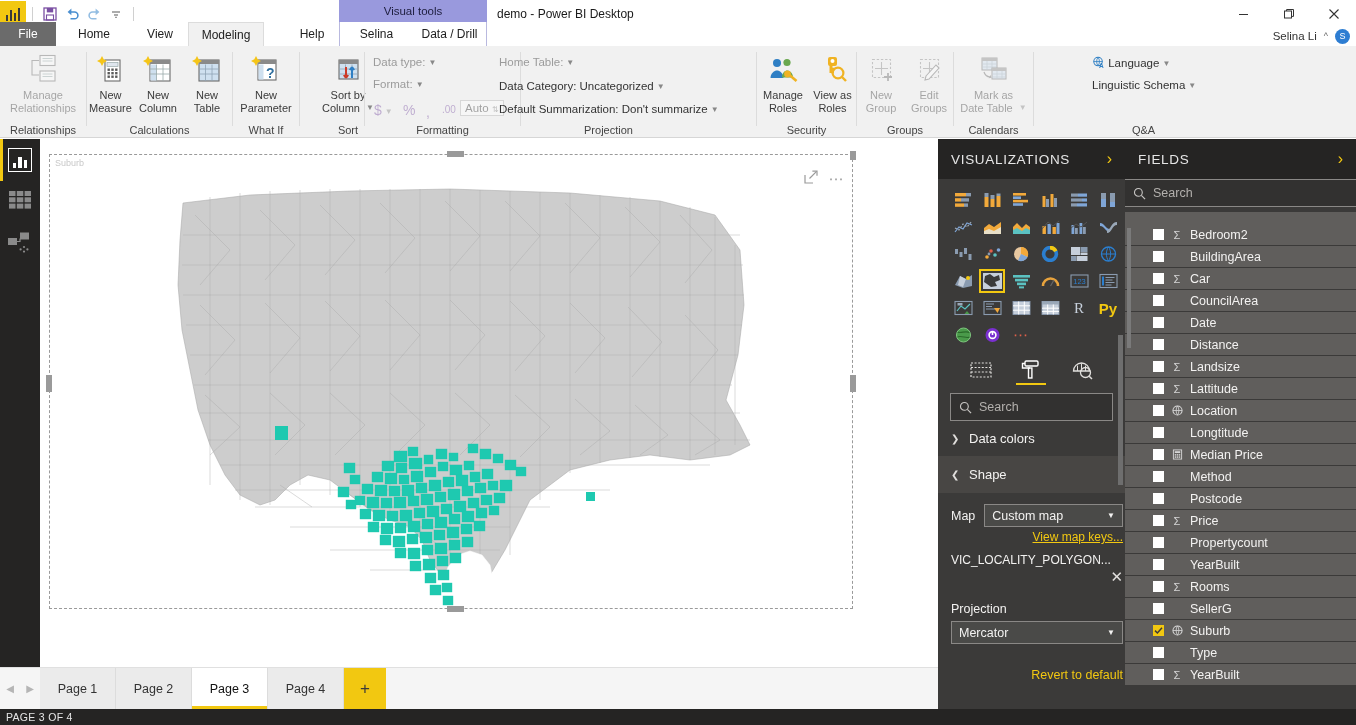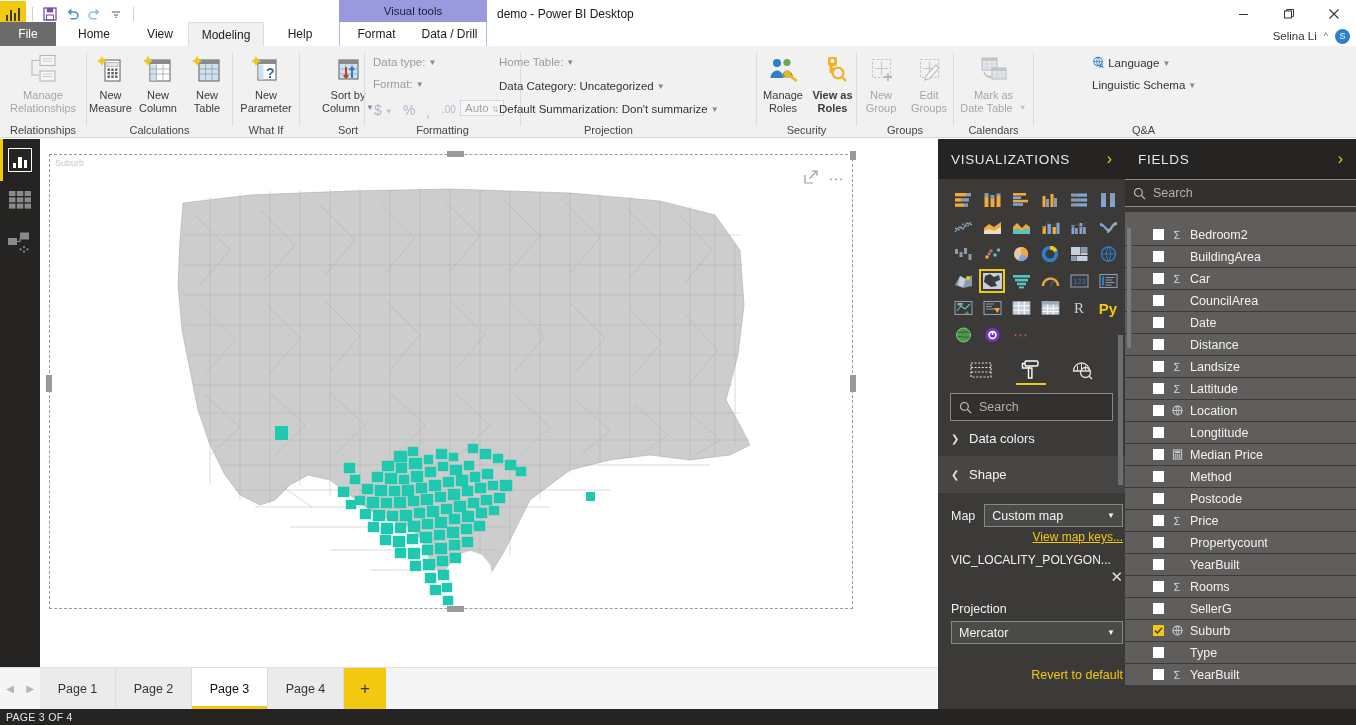--- a/index.html
+++ b/index.html
@@ -193,23 +193,23 @@
       <span style="color:#666;font-size:9px;">^</span>
       <span class="avatar-sm">S</span>
     </div>
   </div>
 
   <div class="ribtabs">
     <div class="filetab">File</div>
     <div class="rt" style="left:56px;width:76px;">Home</div>
     <div class="rt" style="left:132px;width:56px;">View</div>
     <div class="rt active" style="left:188px;width:76px;">Modeling</div>
-    <div class="rt" style="left:252px;width:96px;">Help</div>
+    <div class="rt" style="left:264px;width:96px;">Help</div>
     <div class="vt-group">
-      <div class="rt">Format</div>
+      <div class="rt">Selina</div>
       <div class="rt">Data / Drill</div>
     </div>
   </div>
 
   <div class="ribbon">
 
     <div class="rgroup" style="left:0;width:86px;">
       <div class="ritem dim">
         <span class="ricon">
           <svg width="34" height="30" viewBox="0 0 34 30">
@@ -350,21 +350,21 @@
               <circle cx="11" cy="9" r="4" fill="#2f7fc4"></circle>
               <circle cx="21" cy="8.5" r="3.6" fill="#6aa84f"></circle>
               <path d="M4.5 24c0-5 4-7.5 6.5-7.5s6.5 2.5 6.5 7.5z" fill="#2f7fc4"></path>
               <path d="M16 22.5c.4-4 3.3-6 5-6 2.5 0 6 2.3 6 7h-11z" fill="#6aa84f"></path>
               <circle cx="21.5" cy="20" r="3.4" fill="#f0b323"></circle>
               <path d="M23.5 21 l7 6" stroke="#f0b323" stroke-width="2.6"></path>
             </svg>
         </span>
         <span class="ilbl">Manage<br>Roles</span>
       </div>
-      <div class="ritem" style="left:52px;width:47px;font-weight:bold;">
+      <div class="ritem" style="left:52px;width:47px;">
         <span class="ricon">
           <svg width="34" height="30" viewBox="0 0 34 30">
               <rect x="12" y="3" width="9" height="9" rx="2" fill="#f0b323"></rect>
               <circle cx="16.5" cy="7" r="2" fill="#fff"></circle>
               <path d="M15 11 v8" stroke="#f0b323" stroke-width="3"></path>
               <path d="M15 15 h4 M15 18 h3" stroke="#f0b323" stroke-width="2.4"></path>
               <circle cx="22" cy="19" r="5.4" fill="none" stroke="#f0b323" stroke-width="2.2"></circle>
               <path d="M26 23 l4 4" stroke="#f0b323" stroke-width="2.4"></path>
             </svg>
         </span>

